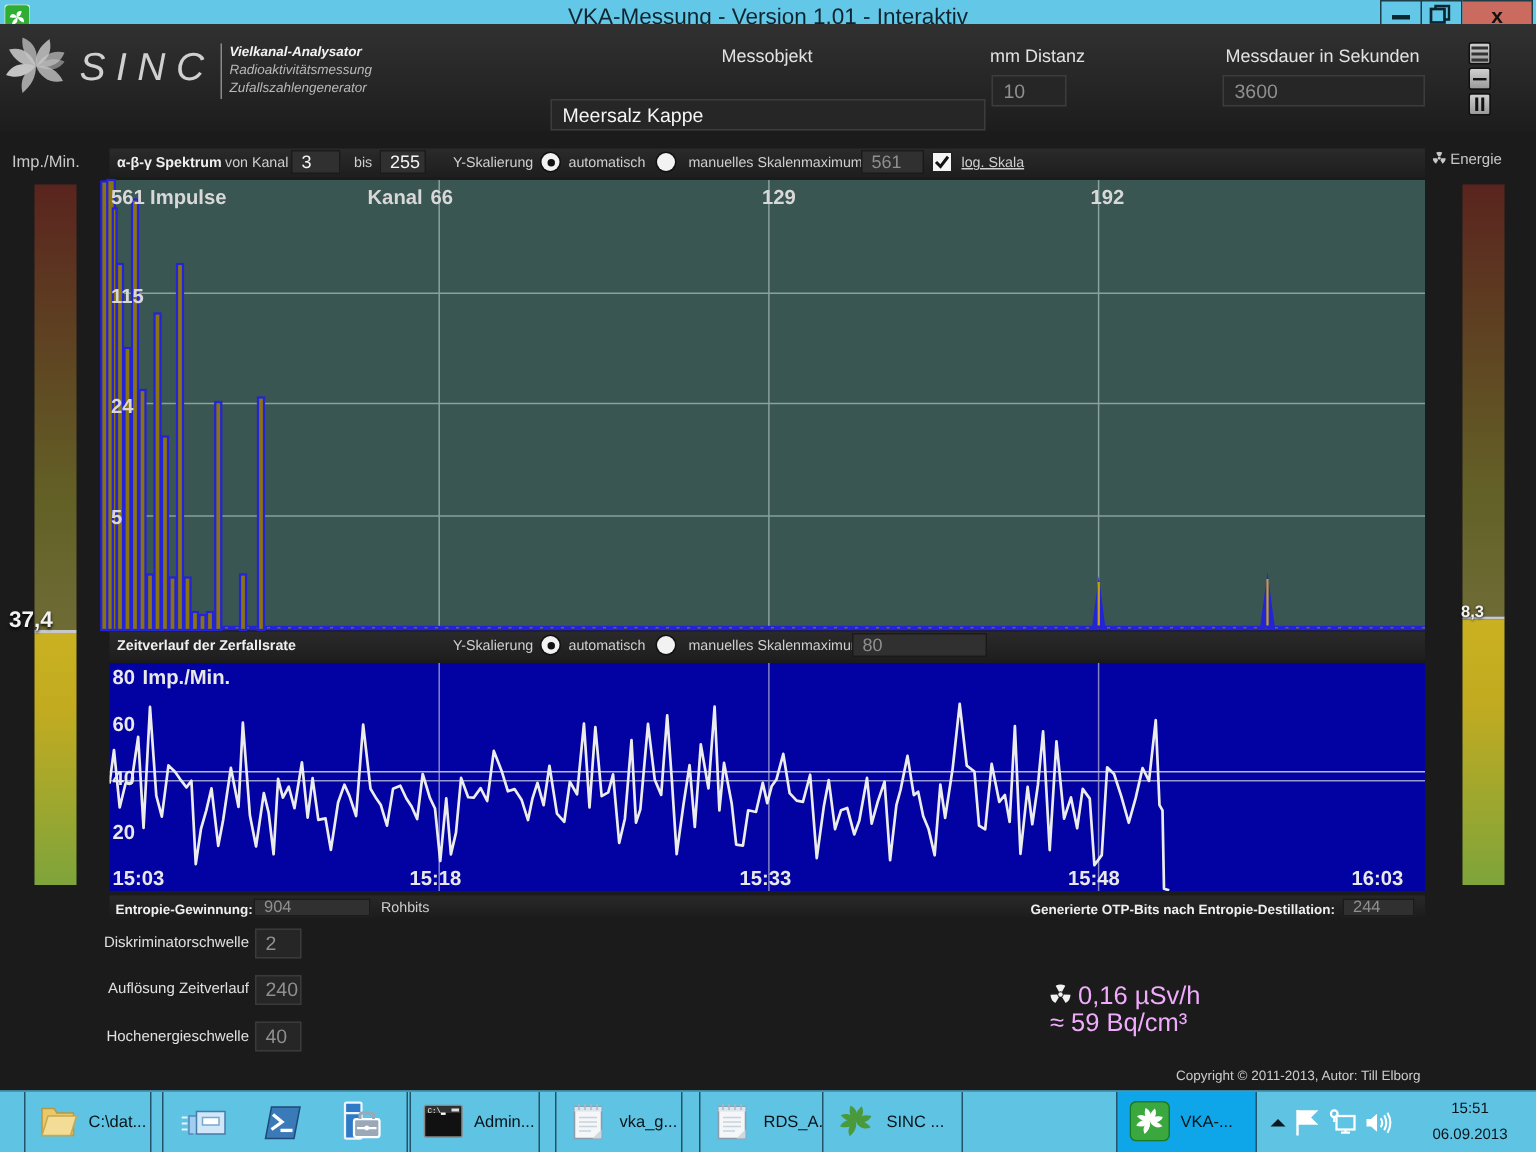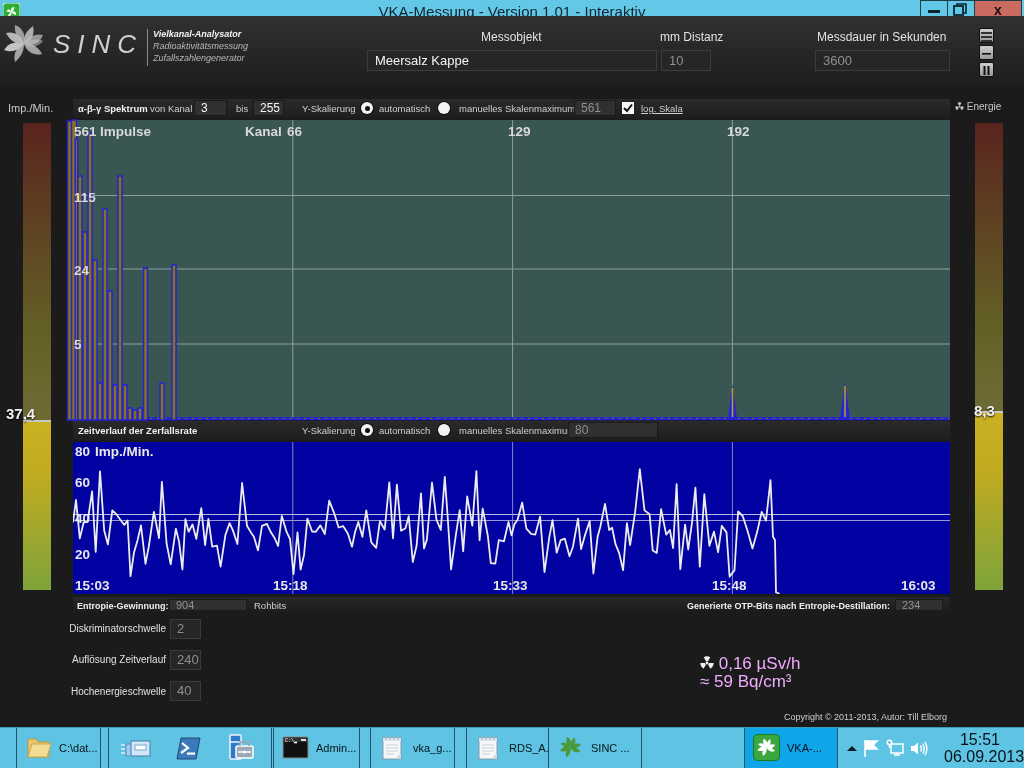--- a/index.html
+++ b/index.html
@@ -27,21 +27,21 @@
 .flabel{position:absolute;font-size:10px;color:#e0e0e0;white-space:nowrap;}
 .fbox{position:absolute;width:31px;height:20px;background:#262626;border:1px solid #3a3a3a;font-size:13px;color:#8f8f8f;line-height:18px;padding-left:6px;}
 #abbrechen{position:absolute;left:438px;top:660px;width:144px;height:24px;background:radial-gradient(ellipse 120px 26px at 18% -10%,rgba(255,255,255,.28),rgba(255,255,255,0) 60%),linear-gradient(#2c2c2c,#191919);border:1px solid #909090;color:#e8e8e8;font-size:13px;text-align:center;line-height:22px;box-shadow:inset 0 1px 0 rgba(255,255,255,.15);}
 #radinfo{position:absolute;left:700px;top:644px;width:210px;text-align:left;color:#f0abfc;font-size:17px;line-height:18px;margin-top:11px;}
 #copyright{position:absolute;right:77px;top:712px;font-size:9px;color:#cdcdcd;}
 #taskbar{position:absolute;top:727px;left:0;width:1024px;height:41px;background:#5fc3e3;border-top:1px solid #3d9cbc;}
 .tbtn{position:absolute;top:0px;height:40px;border-left:1px solid #23546b;border-right:1px solid #23546b;background:#5fc3e3;}
 .tbtn .lbl{position:absolute;left:42px;top:14px;font-size:11px;color:#071318;white-space:nowrap;}
 .tico{position:absolute;left:8px;top:6px;width:27px;height:27px;}
 .trayico{position:absolute;}
-#clock{position:absolute;left:944px;top:3px;width:72px;text-align:center;font-size:16px;color:#071318;line-height:17px;}
+#clock{position:absolute;left:944px;top:3px;width:72px;text-align:center;font-size:10px;color:#071318;line-height:17px;}
 </style></head>
 <body>
 <div id="scr">
 
 <div id="titlebar"></div>
 <svg class="abs" style="left:3px;top:3px" width="17" height="17">
  <rect x="0" y="0" width="17" height="17" rx="3" fill="#2fae33" stroke="#d8f0d8" stroke-width="1"></rect>
  <path d="M8.5,8.5 C6,5 4,6.5 3.5,8.5 C6,9 7,9 8.5,8.5 C7,5.5 9.5,3.8 11.5,4.5 C11,7 10,8 8.5,8.5 C12,7.5 13.5,10 13,12 C10.5,11.5 9.5,10 8.5,8.5 C9.5,12 7,13.5 5,13 C5.5,10.5 7,9.5 8.5,8.5" fill="#fff"></path>
 </svg>
 <div id="title-text">VKA-Messung - Version 1.01 - Interaktiv</div>
@@ -67,21 +67,21 @@
    <path d="M22,22 C25,30 32,34 40,32 C36,24 29,21 22,22" opacity=".8"></path>
   </g>
  </svg>
  <div class="abs" style="left:53px;top:13px;font-size:26px;letter-spacing:7px;color:#d0d0d0;">SINC</div>
  <div class="abs" style="left:147px;top:13px;width:1px;height:37px;background:#8a8a8a;"></div>
  <div class="abs" style="left:153px;top:13px;font-size:9px;font-weight:bold;color:#f2f2f2;">Vielkanal-Analysator</div>
  <div class="abs" style="left:153px;top:25px;font-size:9px;color:#b8b8b8;">Radioaktivitätsmessung</div>
  <div class="abs" style="left:153px;top:37px;font-size:9px;color:#b8b8b8;">Zufallszahlengenerator</div>
 </div>
 <div class="hlabel" style="left:481px;top:30px;">Messobjekt</div>
-<div class="hbox" style="left:367px;top:50px;width:290px;color:#f5f5f5;">Meersalz Kappe</div>
+<div class="hbox" style="left:367px;top:66px;width:290px;color:#f5f5f5;">Meersalz Kappe</div>
 <div class="hlabel" style="left:660px;top:30px;">mm Distanz</div>
 <div class="hbox" style="left:661px;top:50px;width:50px;color:#8f8f8f;">10</div>
 <div class="hlabel" style="left:817px;top:30px;">Messdauer in Sekunden</div>
 <div class="hbox" style="left:815px;top:50px;width:135px;color:#8f8f8f;">3600</div>
 <div class="sidebtn" style="top:28px;"><svg width="13" height="13">
         <g fill="#333">
           <rect x="1" y="2" width="11" height="2"></rect>
           <rect x="1" y="6" width="11" height="2"></rect>
           <rect x="1" y="10" width="11" height="2"></rect>
         </g>
@@ -99,21 +99,21 @@
         <circle cx="0" cy="0" r="1.7" fill="#c8c8c8"></circle>
         <path d="M-3.68,-6.65 A7.6,7.6 0 0 1 3.68,-6.65 L1.16,-2.10 A2.4,2.4 0 0 0 -1.16,-2.10 Z M7.60,0.13 A7.6,7.6 0 0 1 3.91,6.51 L1.24,2.06 A2.4,2.4 0 0 0 2.40,0.04 Z M-3.91,6.51 A7.6,7.6 0 0 1 -7.60,0.13 L-2.40,0.04 A2.4,2.4 0 0 0 -1.24,2.06 Z" fill="#c8c8c8"></path>
       </svg> Energie</div>
 
 <div class="meter" style="left:23px;top:123px;height:297px;background:linear-gradient(#5a241e,#636026 70%,#6e6b35 100%);"></div>
 <div class="meter" style="left:23px;top:420px;height:170px;background:linear-gradient(#c9b122,#c3ab20 30%,#7ea43b 100%);border-top:2px solid #c8c8c8;"></div>
 <div class="meterval" style="left:6px;top:405px;font-size:15px;">37,4</div>
 
 <div class="meter" style="left:975px;top:123px;height:288px;background:linear-gradient(#5a241e,#636026 70%,#6e6b35 100%);"></div>
 <div class="meter" style="left:975px;top:411px;height:179px;background:linear-gradient(#c9b122,#c3ab20 30%,#7ea43b 100%);border-top:2px solid #c8c8c8;"></div>
-<div class="meterval" style="left:974px;top:402px;font-size:15px;">8,3</div>
+<div class="meterval" style="left:974px;top:402px;font-size:11px;">8,3</div>
 
 <div class="toolbar" style="top:99px;">
  <div class="tb-bold" style="left:5px;">α-β-γ Spektrum</div>
  <div class="tb-txt" style="left:77px;">von Kanal</div>
  <div class="tb-box" style="left:121px;width:33px;">3</div>
  <div class="tb-txt" style="left:163px;">bis</div>
  <div class="tb-box" style="left:180px;width:31px;">255</div>
  <div class="tb-txt" style="left:229px;">Y-Skalierung</div>
  <div class="radio sel" style="left:288px;"></div>
  <div class="tb-txt" style="left:306px;">automatisch</div>
@@ -207,21 +207,21 @@
   <text x="639" y="148">15:48</text>
   <text x="828" y="148">16:03</text>
  </g>
 </svg>
 
 <div class="toolbar" style="top:597px;height:15px;background:linear-gradient(#282828,#1c1c1c);">
  <div class="tb-bold" style="left:4px;top:3.5px;font-size:9px;">Entropie-Gewinnung:</div>
  <div class="tb-box" style="left:96px;top:1.5px;height:12px;width:78px;font-size:11px;line-height:10px;color:#8f8f8f;">904</div>
  <div class="tb-txt" style="left:181px;top:3px;">Rohbits</div>
  <div class="tb-bold" style="right:60px;top:3.5px;color:#efefef;font-size:9px;">Generierte OTP-Bits nach Entropie-Destillation:</div>
- <div class="tb-box" style="left:822px;top:1.5px;height:12px;width:48px;font-size:11px;line-height:10px;color:#8f8f8f;">234</div>
+ <div class="tb-box" style="left:822px;top:1.5px;height:12px;width:48px;font-size:11px;line-height:10px;color:#8f8f8f;">244</div>
 </div>
 
 <div class="flabel" style="right:858px;top:623px;">Diskriminatorschwelle</div>
 <div class="fbox" style="left:170px;top:619px;">2</div>
 <div class="flabel" style="right:858px;top:654px;">Auflösung Zeitverlauf</div>
 <div class="fbox" style="left:170px;top:650px;">240</div>
 <div class="flabel" style="right:858px;top:686px;">Hochenergieschwelle</div>
 <div class="fbox" style="left:170px;top:681px;">40</div>
 <div id="radinfo"><svg width="14" height="14" viewBox="-8 -8 16 16" style="vertical-align:-1px">
         <circle cx="0" cy="0" r="1.7" fill="#f2f2f2"></circle>

